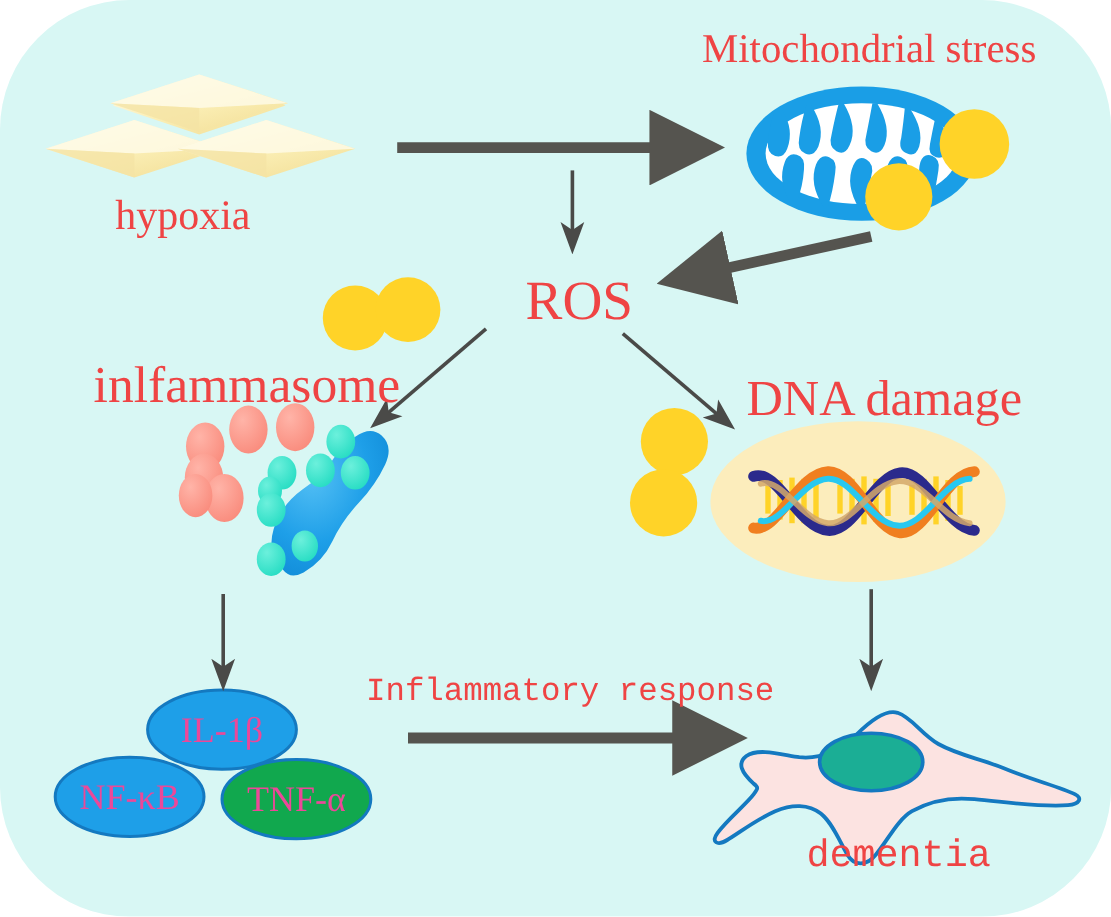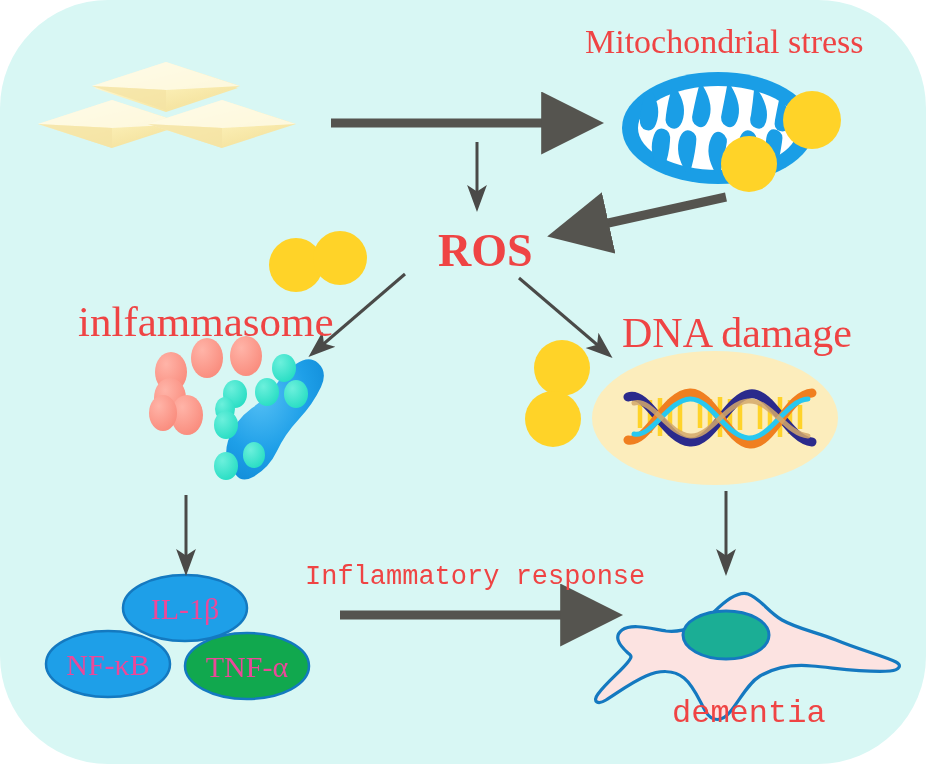--- a/index.html
+++ b/index.html
@@ -192,24 +192,25 @@
       <line x1="477" y1="142" x2="477" y2="206" stroke="#4a4a48" stroke-width="3" marker-end="url(#thinHead)"></line>
       <line x1="726" y1="197" x2="563" y2="233" stroke="#55544f" stroke-width="9" marker-end="url(#thickHead)"></line>
       <line x1="405" y1="274" x2="313" y2="353" stroke="#4a4a48" stroke-width="3" marker-end="url(#thinHead)"></line>
       <line x1="519" y1="278" x2="608" y2="354" stroke="#4a4a48" stroke-width="3" marker-end="url(#thinHead)"></line>
       <line x1="186" y1="495" x2="186" y2="570" stroke="#4a4a48" stroke-width="3" marker-end="url(#thinHead)"></line>
       <line x1="726" y1="491" x2="726" y2="570" stroke="#4a4a48" stroke-width="3" marker-end="url(#thinHead)"></line>
       <line x1="340" y1="615" x2="607" y2="615" stroke="#55544f" stroke-width="9" marker-end="url(#thickHead)"></line>
     </g>
   </svg>
 
+  <div class="lbl" style="left:96px;top:162px;font-size:35px;">hypoxia</div>
 
   <div class="lbl" style="left:585px;top:25px;font-size:34px;">Mitochondrial stress</div>
 
-  <div class="lbl" style="left:438px;top:228px;font-size:46px;font-weight:bold;">ROS</div>
+  <div class="lbl" style="left:438px;top:228px;font-size:46px;">ROS</div>
 
   <div class="lbl" style="left:78px;top:300px;font-size:43px;">inlfammasome</div>
 
   <div class="lbl" style="left:622px;top:312px;font-size:42px;">DNA damage</div>
 
   <div class="lbl mono" style="left:305px;top:564px;font-size:27px;">Inflammatory response</div>
 
   <div class="lbl mono" style="left:672px;top:698px;font-size:32px;">dementia</div>
 
   <div class="ovlabel" style="left:123px;top:592px;width:124px;font-size:30px;">IL-1β</div>

